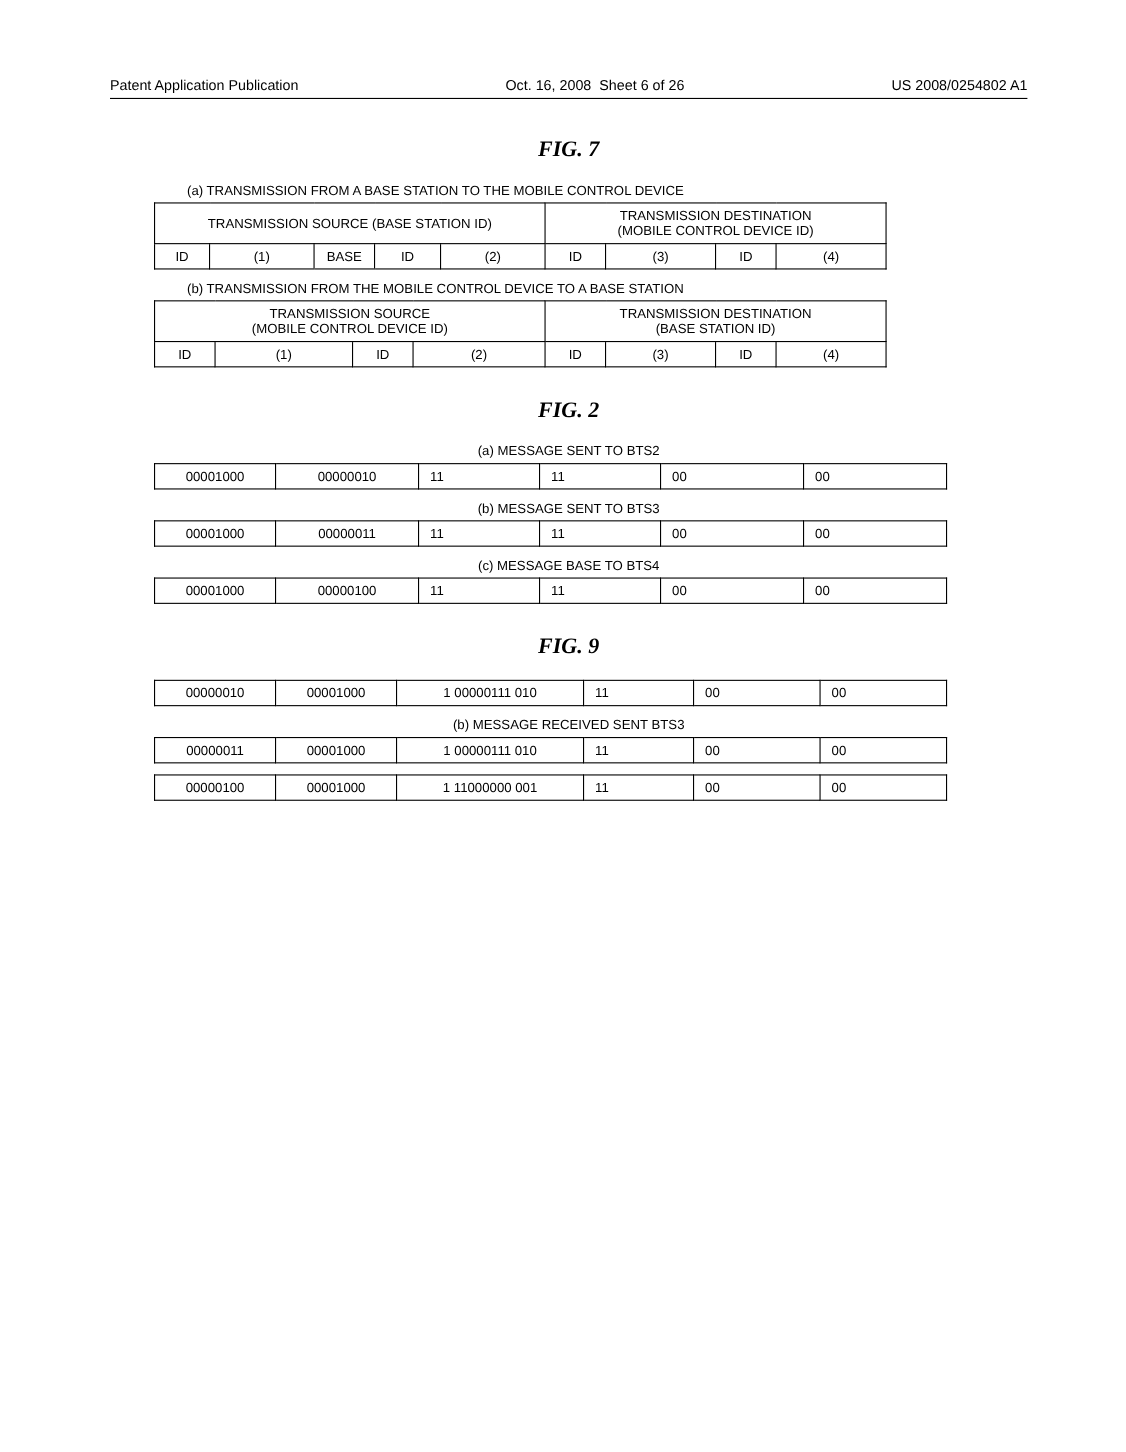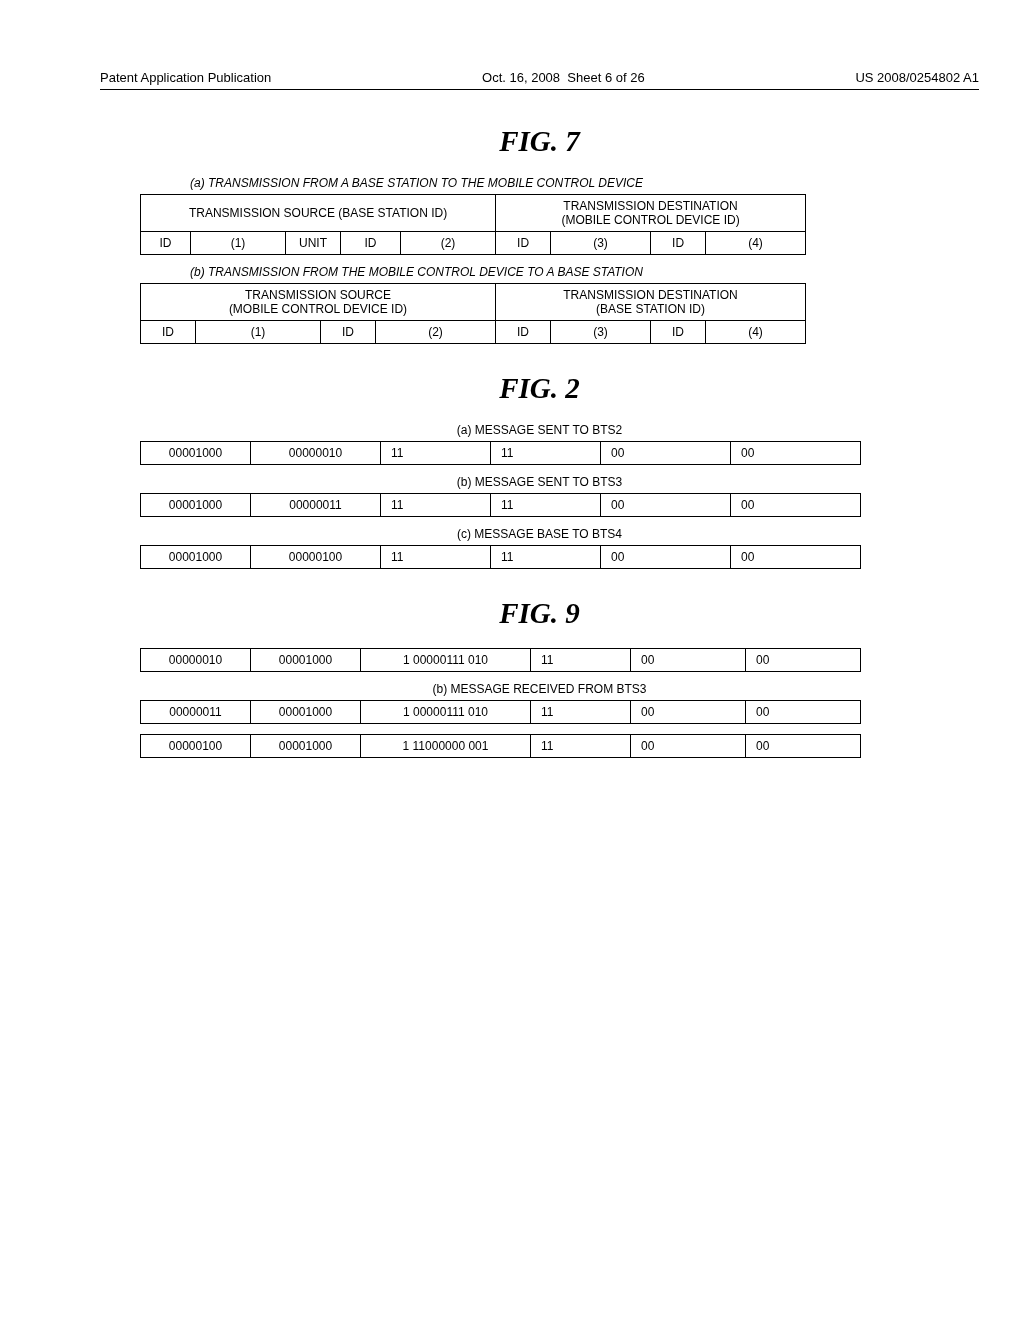--- a/index.html
+++ b/index.html
@@ -4,46 +4,46 @@
   <style>
     body {
       font-family: Arial, Helvetica, sans-serif;
       margin: 0;
       padding: 0;
       background: #fff;
       color: #000;
       width: 1024px;
     }
     .page {
-      padding: 70px 45px 40px 100px;
+      padding: 70px 90px 40px 100px;
     }
     .header-row {
       display: flex;
       justify-content: space-between;
       font-size: 13px;
       margin-bottom: 4px;
     }
     .hr-line {
       border-top: 1px solid #000;
       margin-bottom: 35px;
     }
     .fig-title {
       text-align: center;
-      font-size: 29px;
+      font-size: 20px;
       font-weight: bold;
       font-style: italic;
       font-family: "Times New Roman", serif;
       margin: 28px 0 18px 0;
     }
     .caption {
       font-size: 12px;
       margin: 8px 0 4px 0;
     }
     .caption-center { text-align: center; }
-    .caption-indent { margin-left: 90px; font-style: italic; }
+    .caption-indent { margin-left: 70px; }
     table {
       border-collapse: collapse;
       width: 720px;
       margin: 0 auto 10px 40px;
       table-layout: fixed;
     }
     td, th {
       border: 1px solid #000;
       font-size: 12px;
       text-align: center;
@@ -84,21 +84,21 @@
           <col style="width:100px">
       </colgroup>
       <tbody>
           <tr>
         <th colspan="5">TRANSMISSION SOURCE (BASE STATION ID)</th>
         <th colspan="4"><span>TRANSMISSION DESTINATION</span><br><span>(MOBILE CONTROL DEVICE ID)</span></th>
       </tr>
       <tr>
         <td>ID</td>
         <td class="dash-left dash-right">(1)</td>
-        <td class="dash-right">UNIT</td>
+        <td class="dash-right">BASE</td>
         <td>ID</td>
         <td class="dash-left">(2)</td>
         <td>ID</td>
         <td class="dash-left">(3)</td>
         <td>ID</td>
         <td class="dash-left">(4)</td>
       </tr>
     </tbody>
       </table>
 
@@ -220,21 +220,21 @@
         <td>00000010</td>
         <td>00001000</td>
         <td>1 00000111 010</td>
         <td style="text-align:left;padding-left:10px">11</td>
         <td style="text-align:left;padding-left:10px">00</td>
         <td style="text-align:left;padding-left:10px">00</td>
       </tr>
     </tbody>
       </table>
 
-    <div class="caption caption-center">(b) MESSAGE RECEIVED FROM BTS3</div>
+    <div class="caption caption-center">(b) MESSAGE RECEIVED SENT BTS3</div>
     <table>
       <colgroup>
           <col style="width:110px">
           <col style="width:110px">
           <col style="width:170px">
           <col style="width:100px">
           <col style="width:115px">
           <col style="width:115px">
         </colgroup>
       <tbody>

